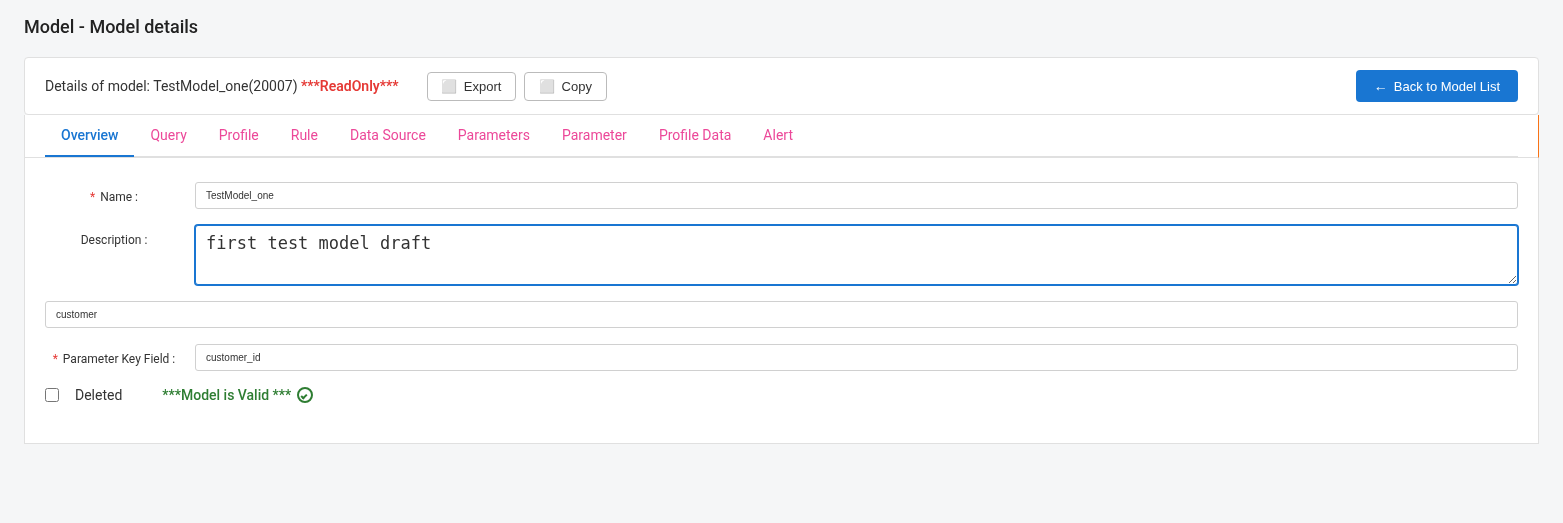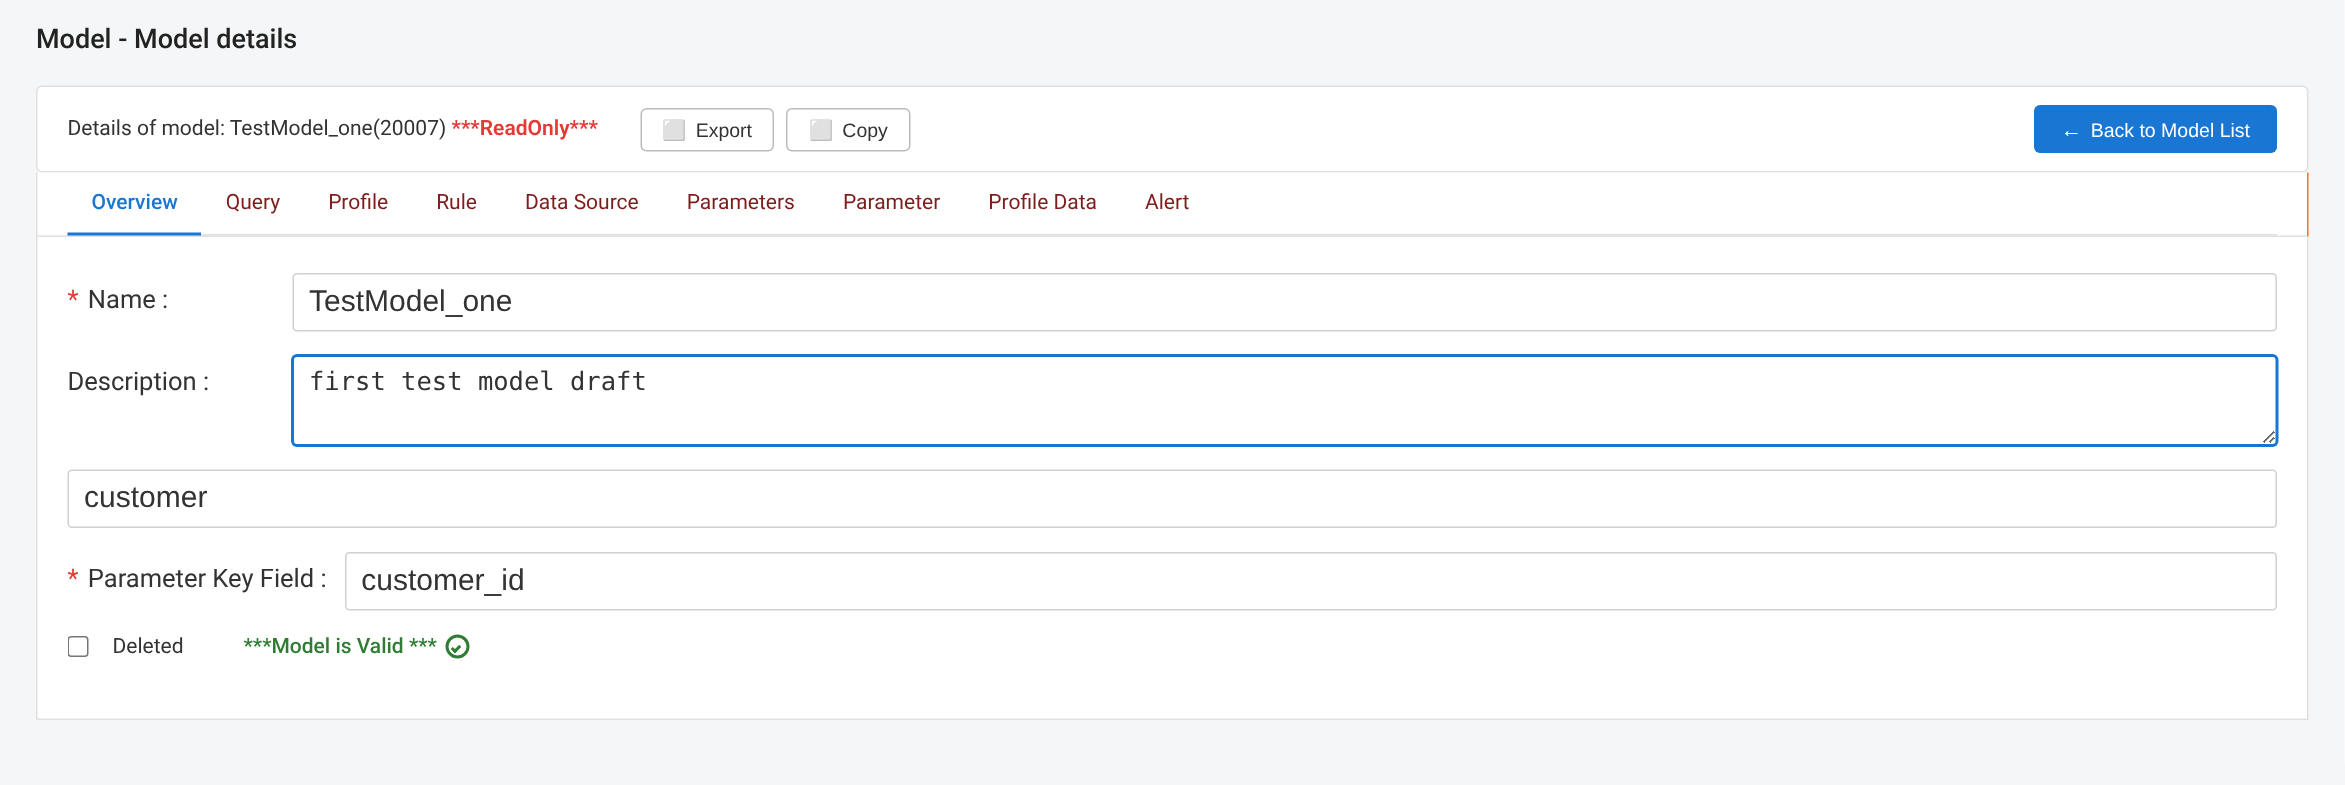--- a/index.html
+++ b/index.html
@@ -80,21 +80,21 @@
     }
     .tabs {
       display: flex;
       gap: 0;
       border-bottom: 1px solid #e0e0e0;
     }
     .tab {
       padding: 12px 16px;
       cursor: pointer;
       font-size: 14px;
-      color: #7f1d1d;
+      color: #ec4899;
       border-bottom: 2px solid transparent;
       margin-bottom: -1px;
       white-space: nowrap;
     }
     .tab.active {
       color: #1976d2;
       border-bottom: 2px solid #1976d2;
       font-weight: 500;
     }
     .content-area {
@@ -104,36 +104,36 @@
       border-bottom: 1px solid #e0e0e0;
       padding: 24px 20px;
     }
     .form-row {
       display: flex;
       align-items: flex-start;
       margin-bottom: 16px;
     }
     .form-label {
       min-width: 150px;
-      font-size: 17px;
+      font-size: 12px;
       color: #333;
       padding-top: 8px;
-      text-align: left;
+      text-align: center;
       padding-right: 12px;
     }
     .required-star {
       color: #e53935;
       margin-right: 2px;
     }
     .form-input {
       flex: 1;
       padding: 7px 10px;
       border: 1px solid #d0d0d0;
       border-radius: 3px;
-      font-size: 20px;
+      font-size: 10px;
       color: #333;
       background: #fff;
       outline: none;
     }
     .form-textarea {
       flex: 1;
       padding: 7px 10px;
       border: 1px solid #1976d2;
       border-radius: 3px;
       font-size: 17px;

